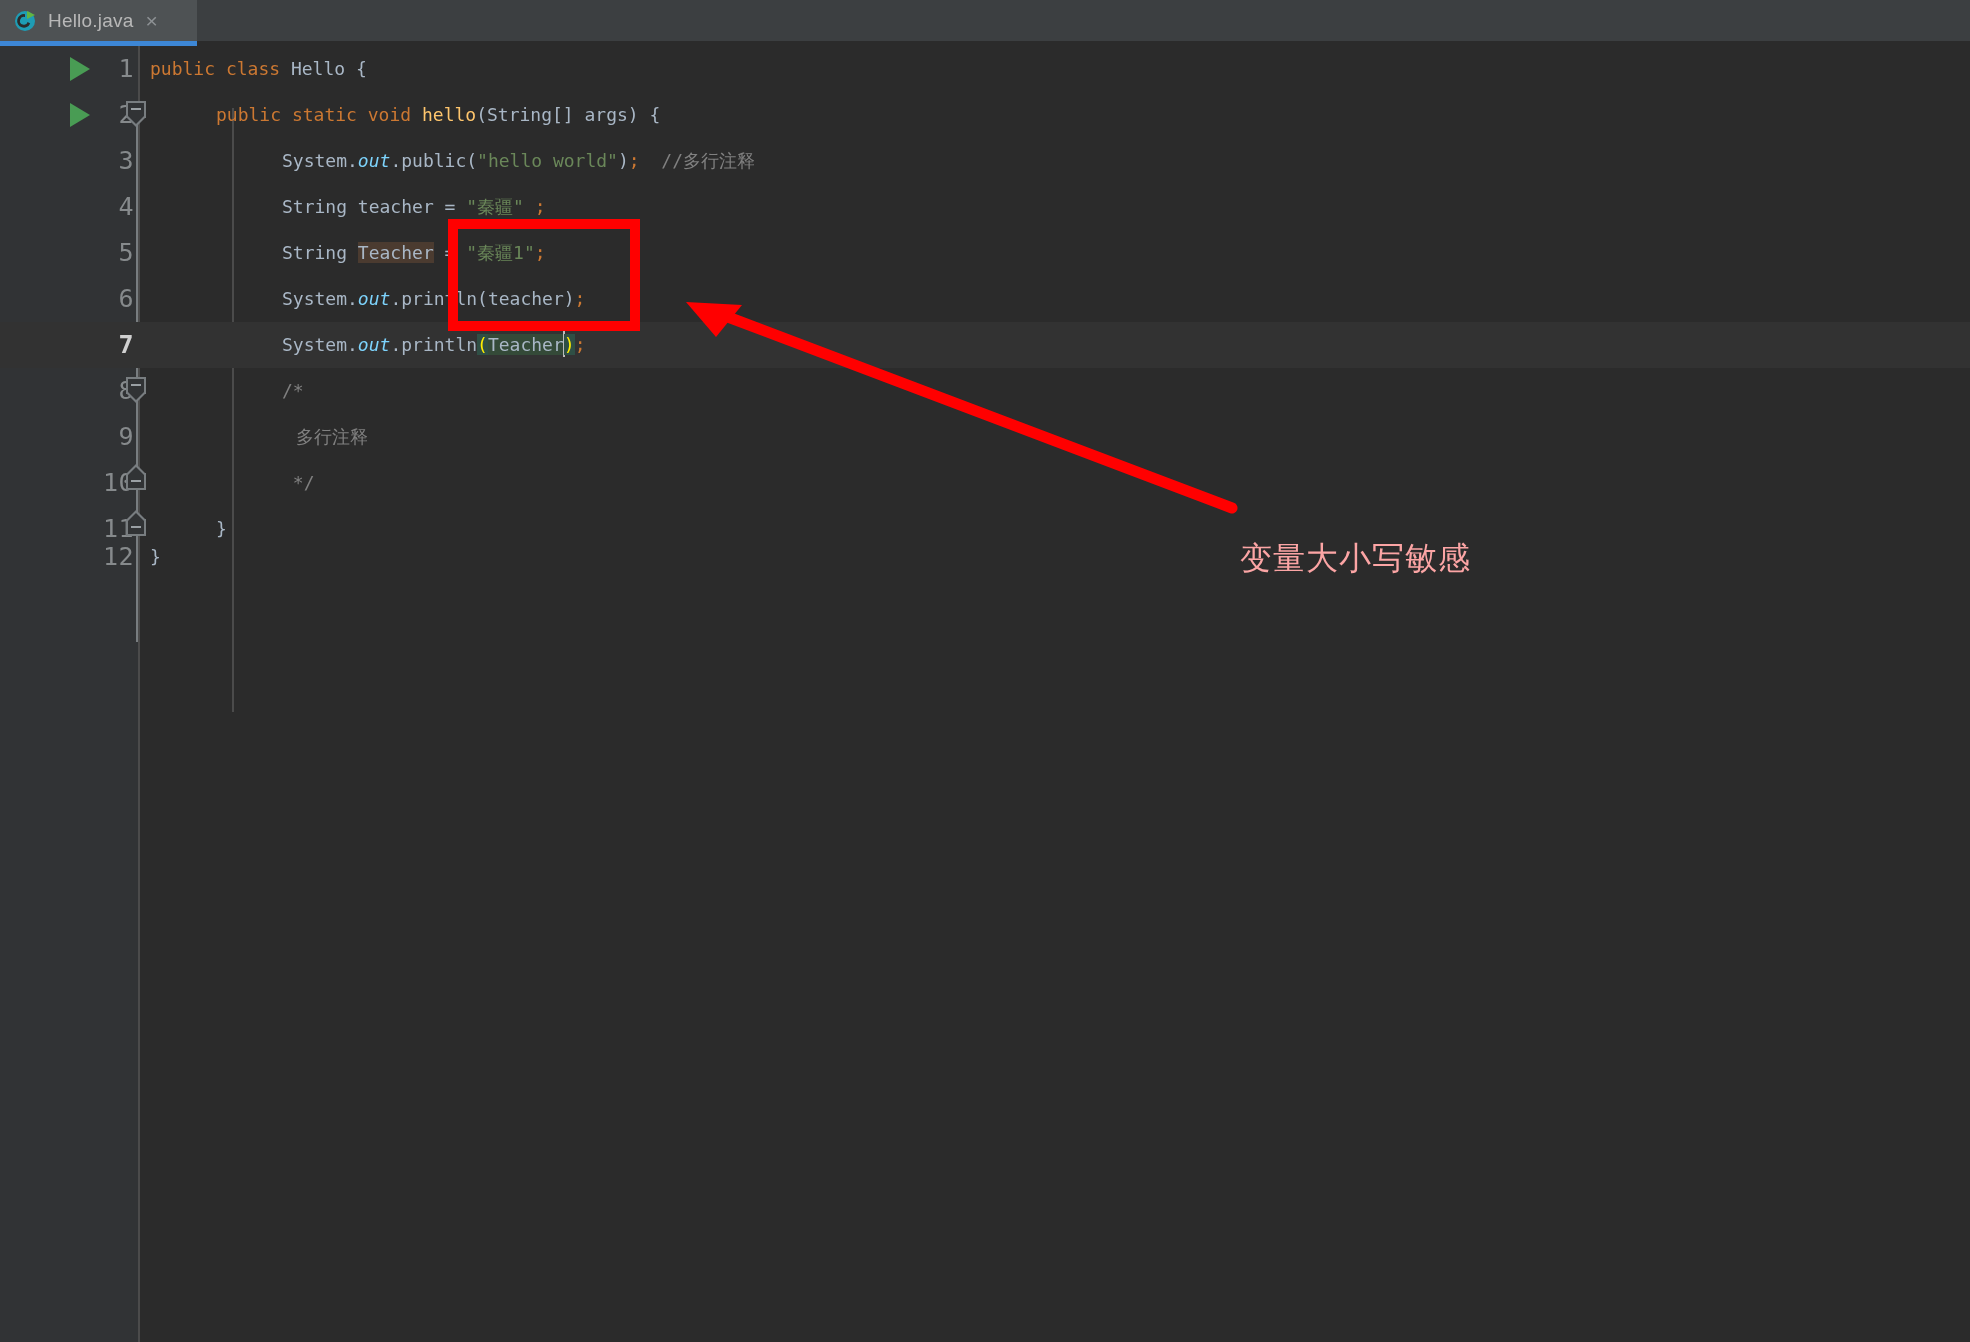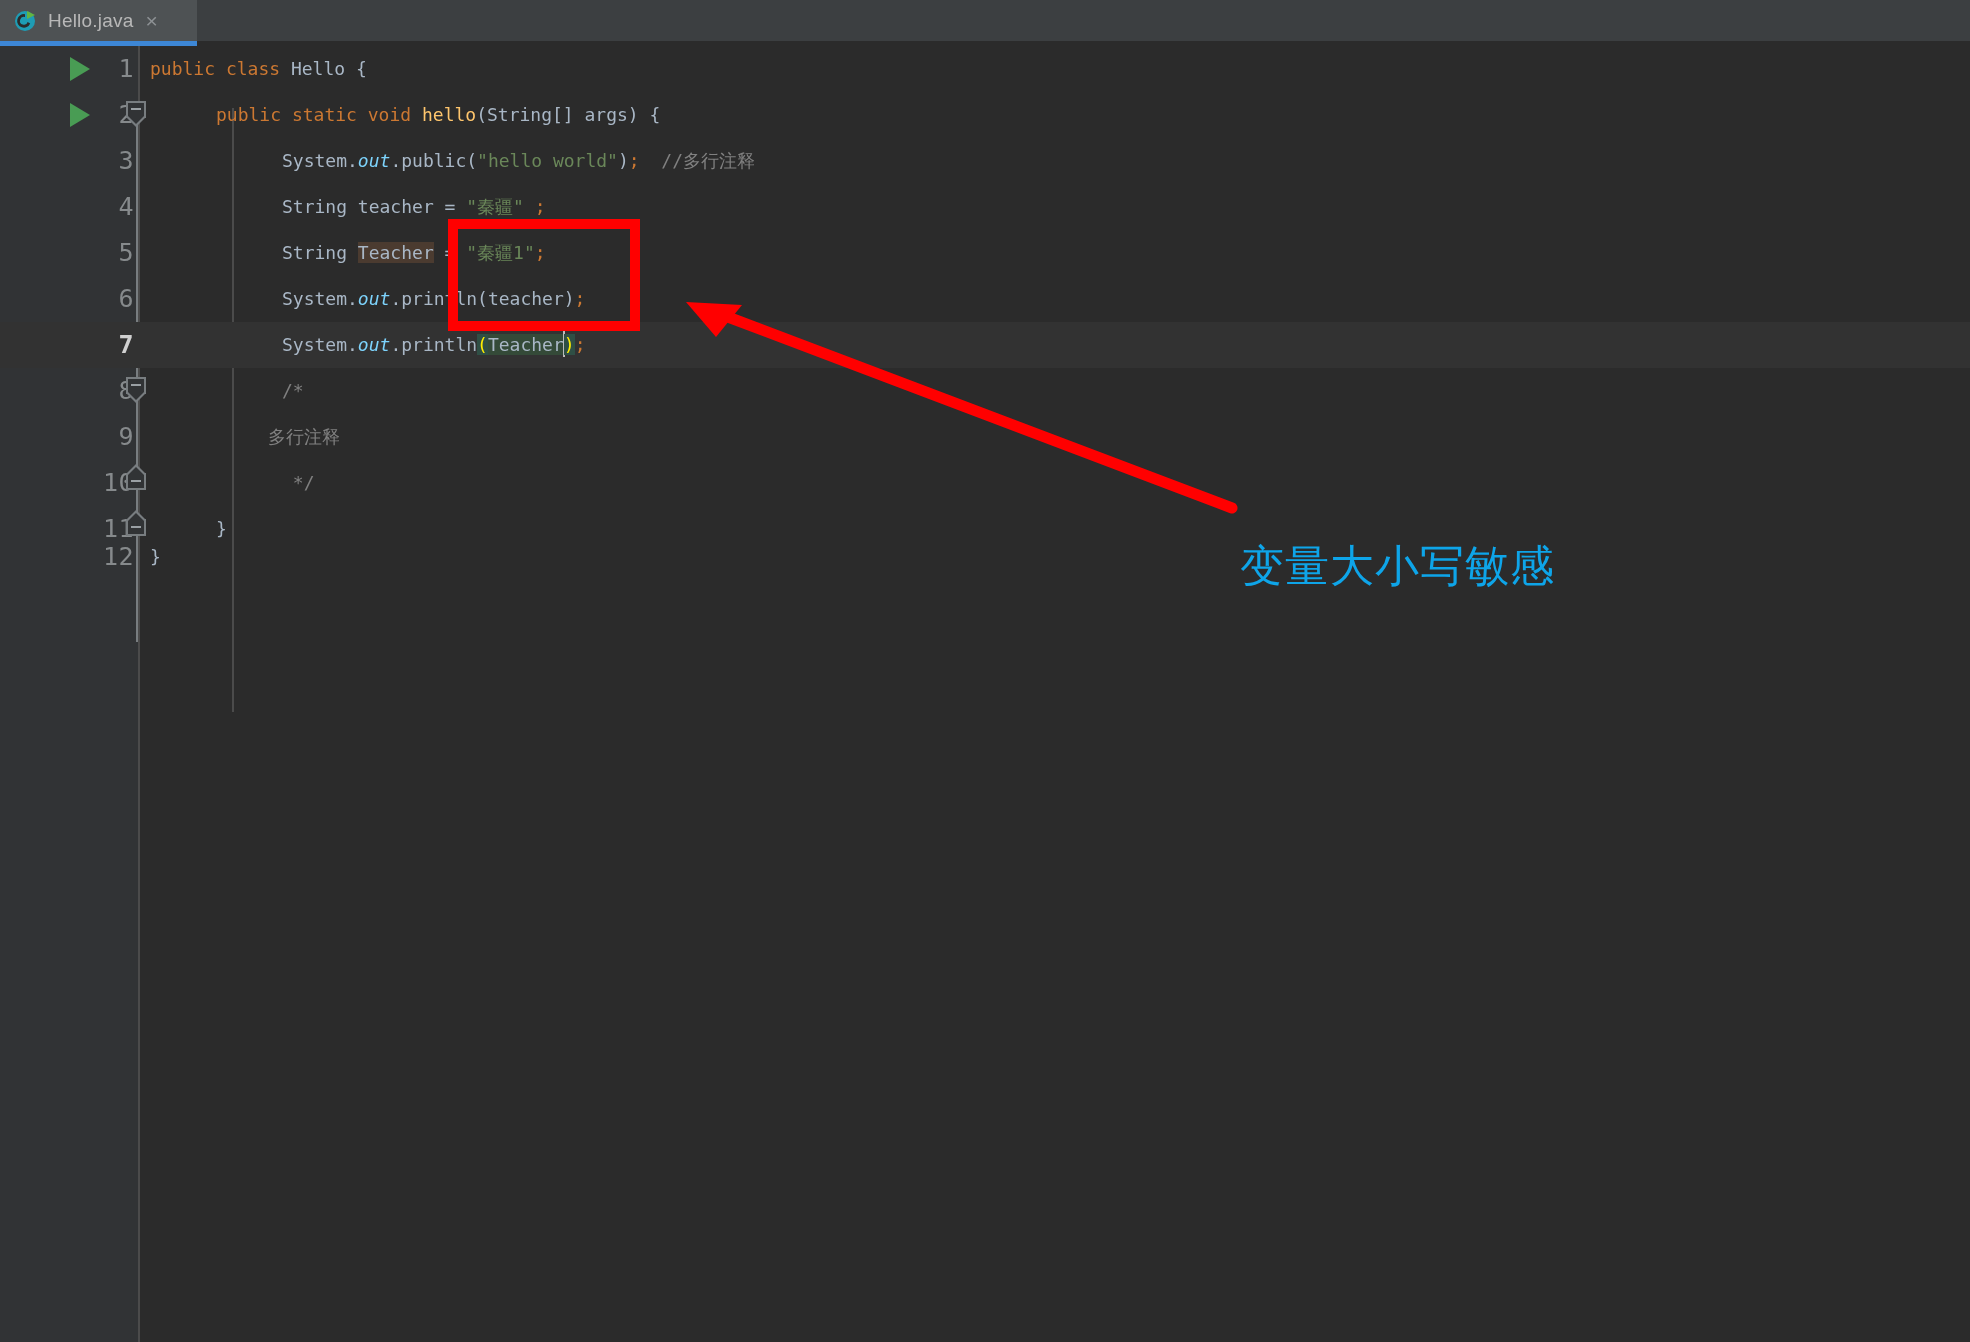--- a/index.html
+++ b/index.html
@@ -256,23 +256,23 @@
     top: 219px;
     width: 192px;
     height: 112px;
     border: 10px solid #ff0000;
     box-sizing: border-box;
   }
   .anno-text {
     position: absolute;
     left: 1240px;
     top: 537px;
-    color: #0ea5e9;
+    color: #fca5a5;
     font-family: "DejaVu Sans", "Liberation Sans", sans-serif;
-    font-size: 44px;
+    font-size: 32px;
     font-weight: 500;
     letter-spacing: 1px;
     white-space: nowrap;
   }
 </style>
 </head>
 <body>
 
 <div id="app">
 
@@ -349,21 +349,21 @@
         <span class="box"></span>
           <span class="minus"></span>
         <span class="tip-down"></span>
           <span class="tip-down-in"></span>
       </span>
       <span class="code" style="left:282px;"><span class="cmt">/*</span></span>
     </div>
 
     <div class="row" style="top:368px;">
       <span class="lnum">9</span>
-      <span class="code" style="left:268px;"><span class="cmt">多行注释</span></span>
+      <span class="code" style="left:296px;"><span class="cmt">多行注释</span></span>
     </div>
 
     <div class="row" style="top:414px;">
       <span class="lnum">10</span>
       <span class="fold" style="top:13px;">
         <span class="box"></span>
           <span class="minus"></span>
         <span class="tip-up"></span>
           <span class="tip-up-in"></span>
       </span>

